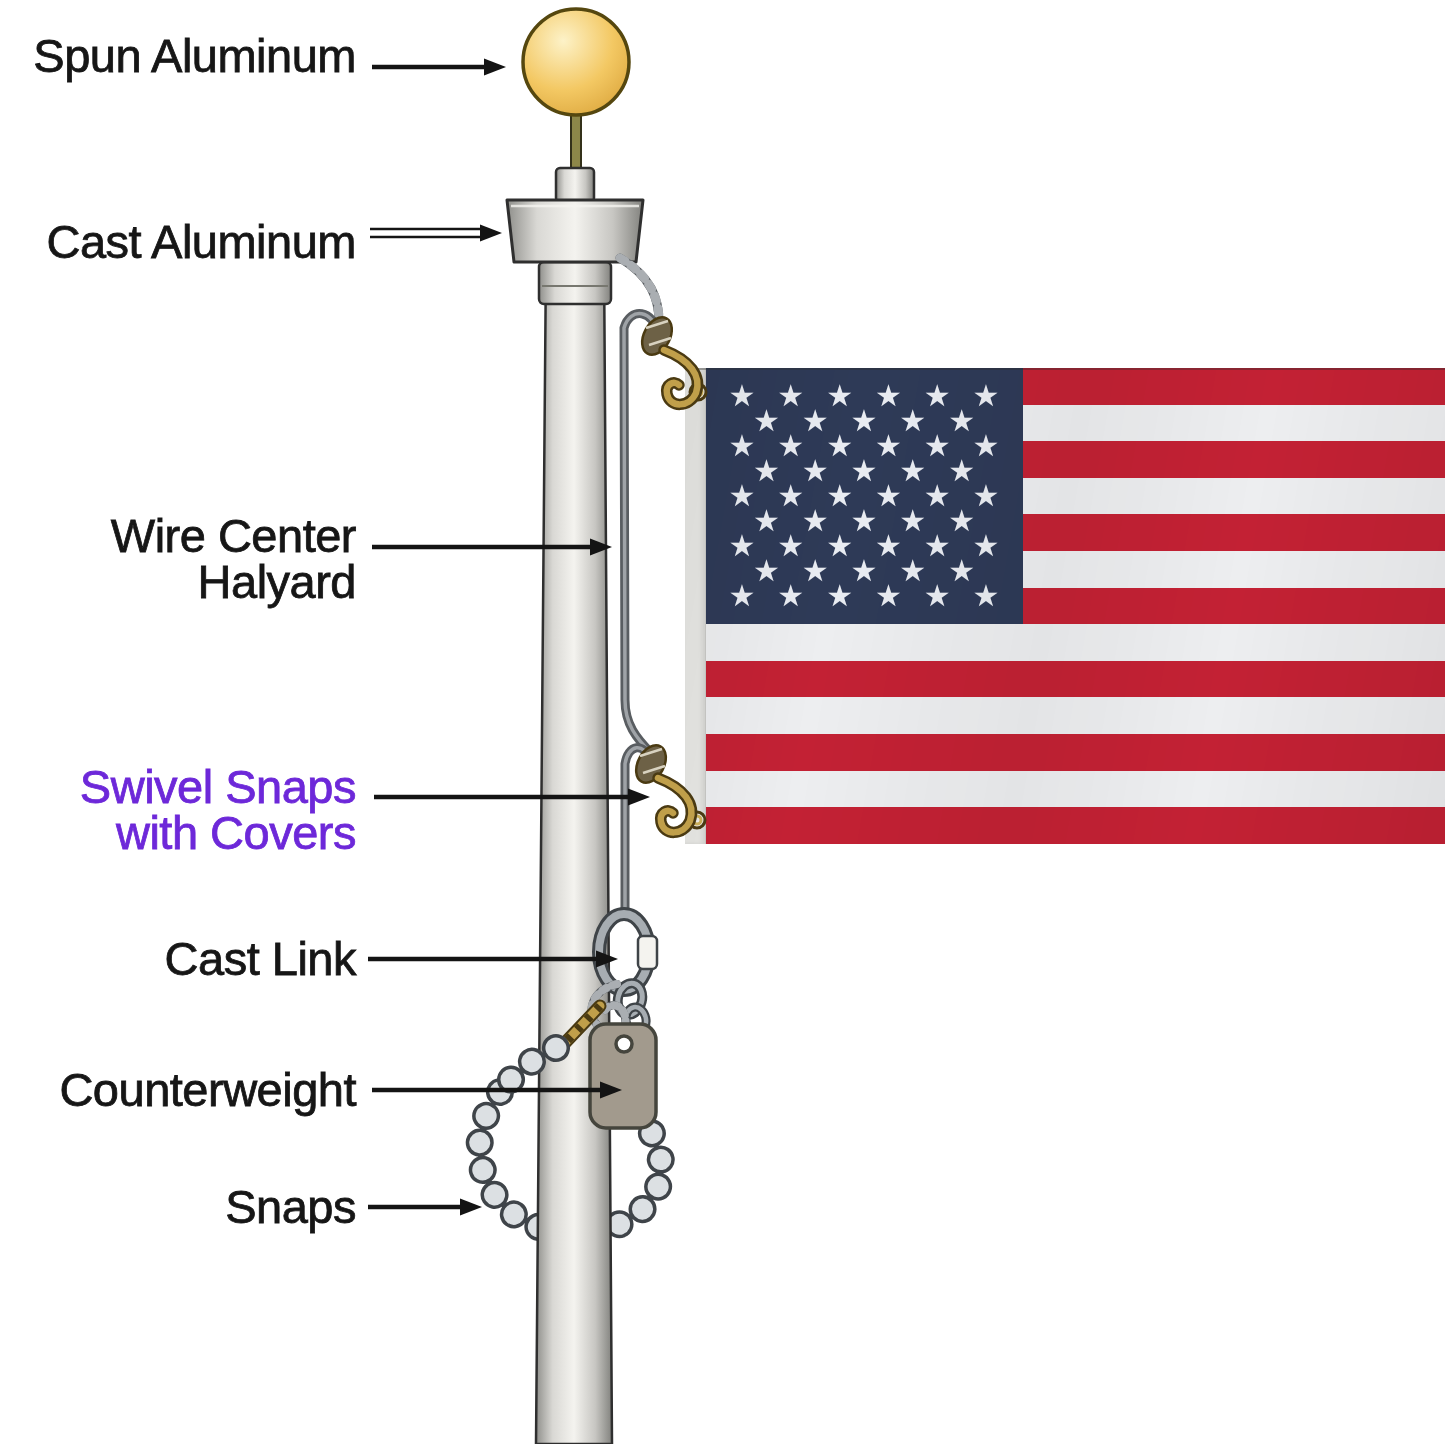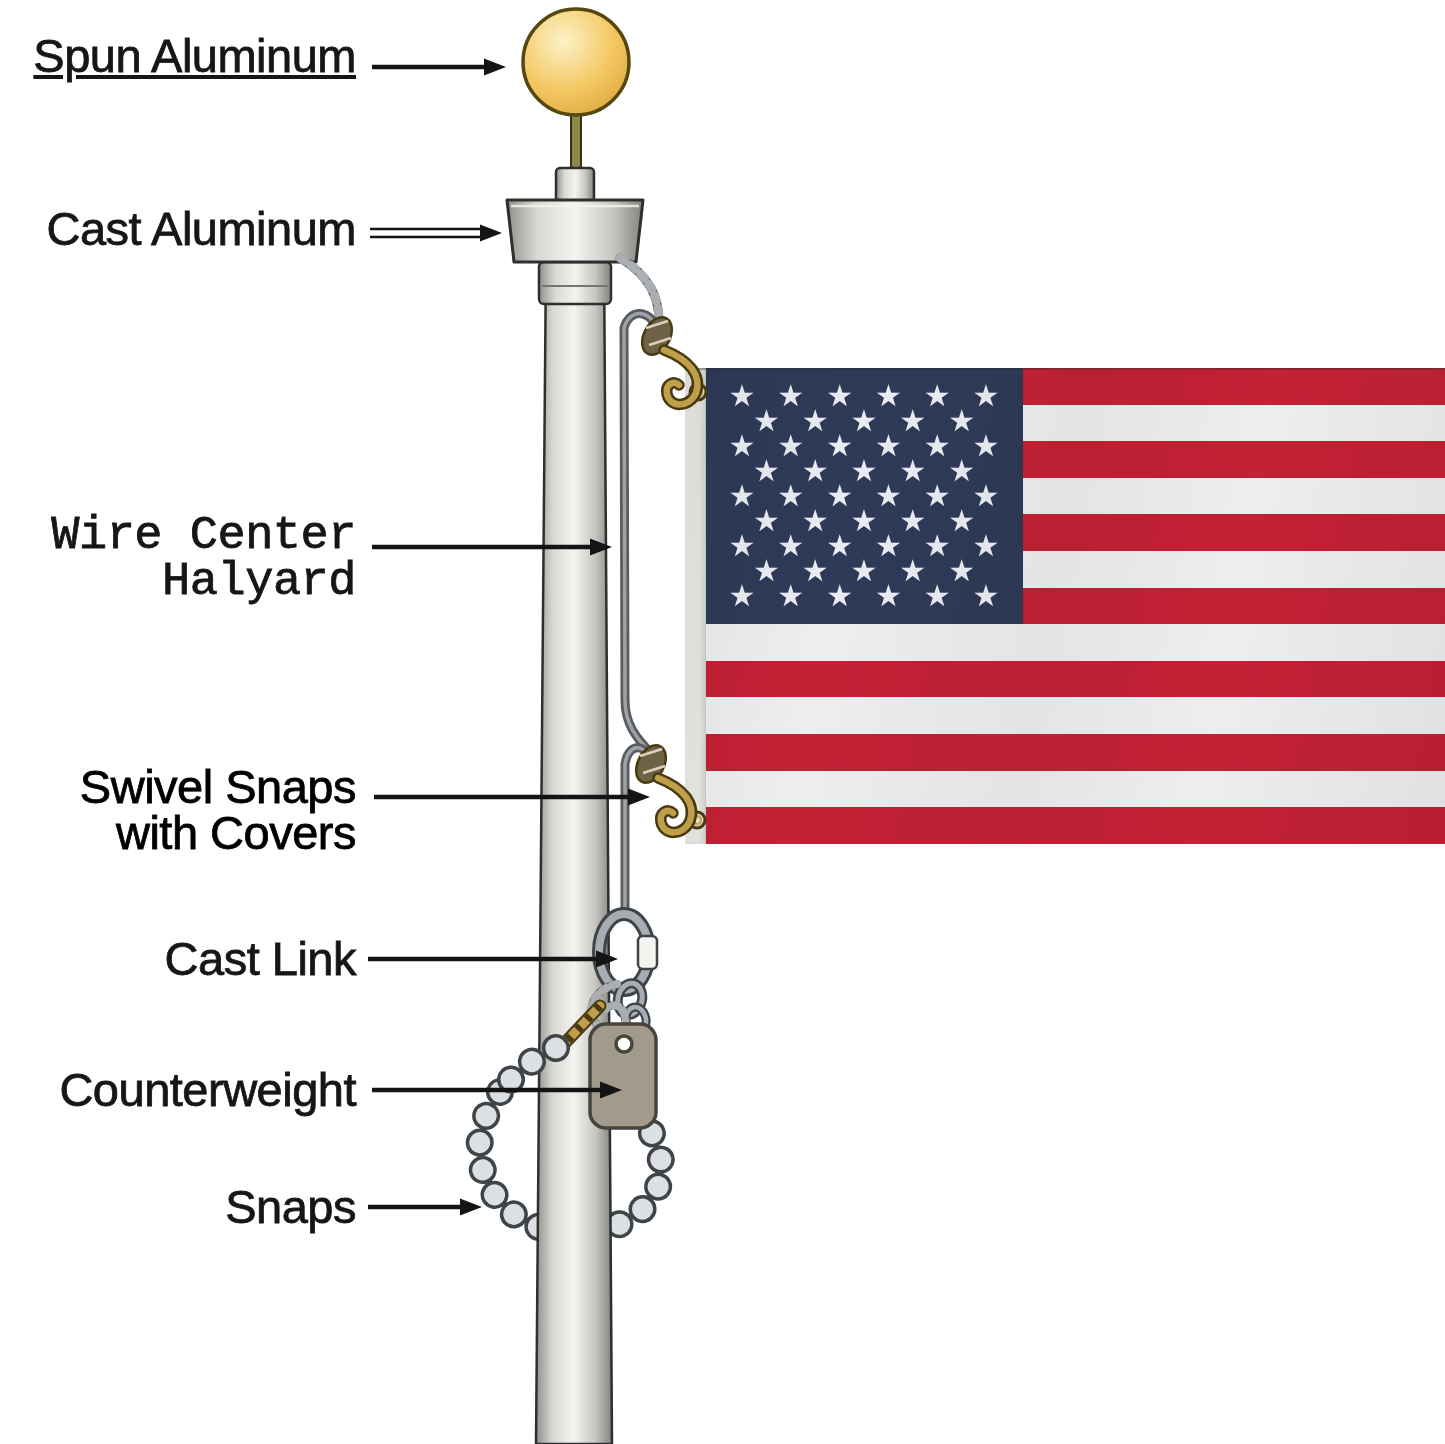--- a/index.html
+++ b/index.html
@@ -223,31 +223,31 @@
         <line x1="372" y1="1090" x2="602" y2="1090" stroke-width="4.5"></line>
         <polygon points="622,1090 600,1081.5 600,1098.5" stroke="none"></polygon>
       </g>
       <g>
         <line x1="368" y1="1207" x2="462" y2="1207" stroke-width="4.5"></line>
         <polygon points="482,1207 460,1198.5 460,1215.5" stroke="none"></polygon>
       </g>
     </g>
   </svg>
 
-  <div class="label" style="top: 33px; color: rgb(22, 22, 22); text-decoration: underline;">
+  <div class="label" style="top: 33px; color: rgb(22, 22, 22);">
     <div>Spun Aluminum</div>
   </div>
-  <div class="label" style="top: 206px; color: rgb(22, 22, 22);">
+  <div class="label" style="top: 219px; color: rgb(22, 22, 22);">
     <div>Cast Aluminum</div>
   </div>
-  <div class="label" style="top: 513px; color: rgb(22, 22, 22); font-family: Liberation Mono, monospace;">
+  <div class="label" style="top: 513px; color: rgb(22, 22, 22);">
     <div>Wire Center</div>
     <div>Halyard</div>
   </div>
-  <div class="label" style="top: 764px; color: #000000;">
+  <div class="label" style="top: 764px; color: #6d28d9;">
     <div>Swivel Snaps</div>
     <div>with Covers</div>
   </div>
   <div class="label" style="top: 936px; color: rgb(22, 22, 22);">
     <div>Cast Link</div>
   </div>
   <div class="label" style="top: 1067px; color: rgb(22, 22, 22);">
     <div>Counterweight</div>
   </div>
   <div class="label" style="top: 1184px; color: rgb(22, 22, 22);">

